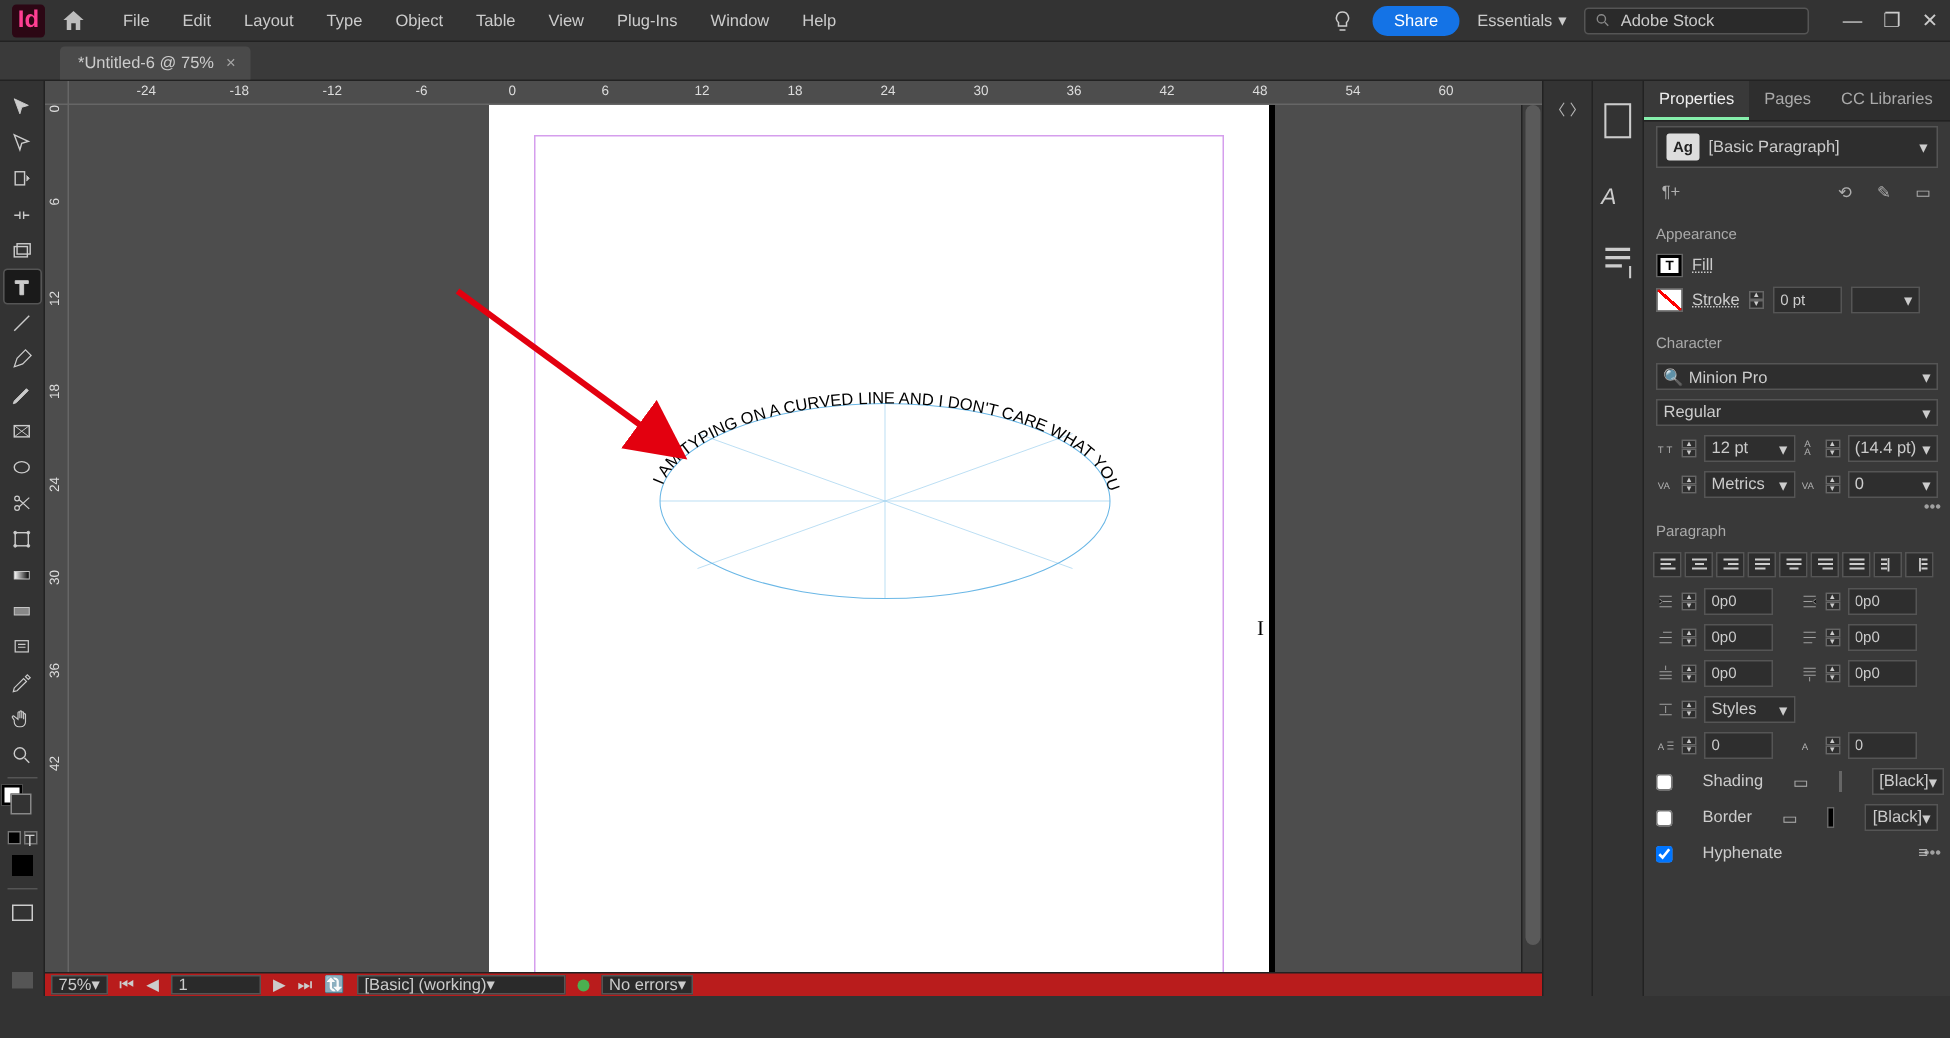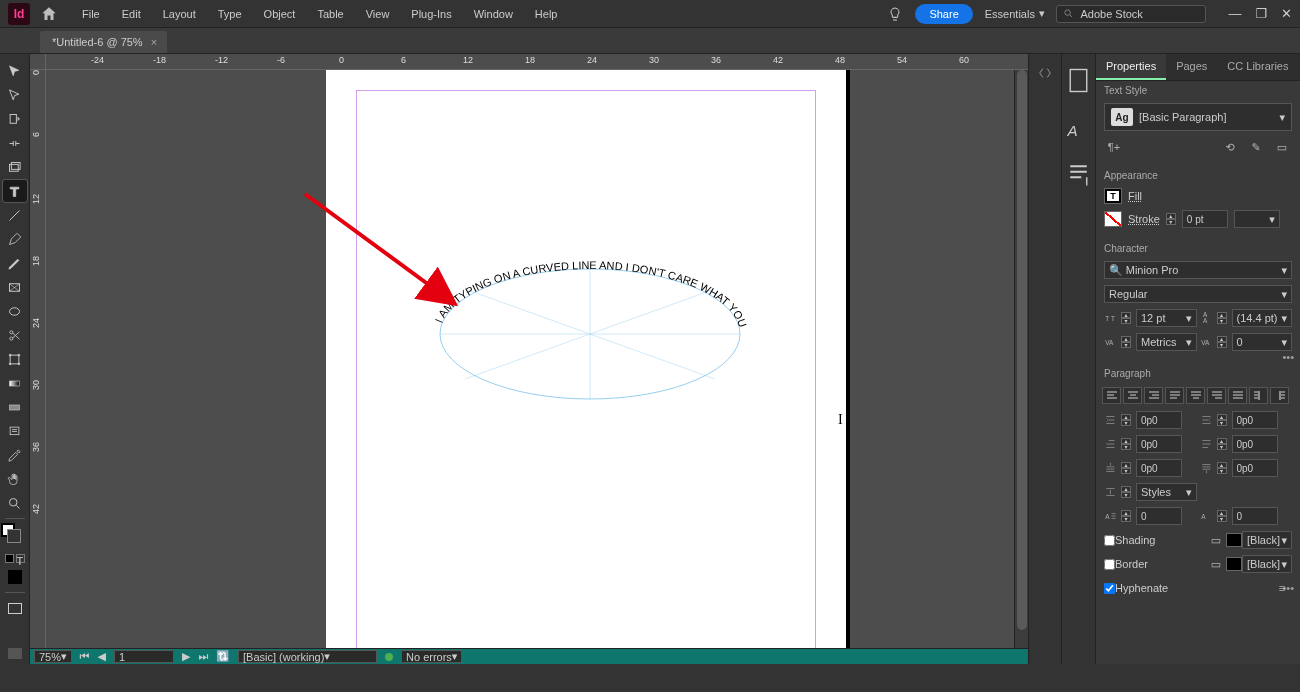--- a/index.html
+++ b/index.html
@@ -1,19 +1,19 @@
 <!DOCTYPE html>
 <html><head>
 <meta charset="utf-8">
 <style>
 *{box-sizing:border-box;margin:0;padding:0;font-family:"Segoe UI",Tahoma,sans-serif;font-size:11px;color:#ccc;user-select:none}
 body{background:#333;overflow:hidden;width:1300px;height:692px;position:relative}
 
 .menubar{height:28px;background:#333;display:flex;align-items:center;padding:0 8px;border-bottom:1px solid #222}
-.id-logo{width:22px;height:22px;background:#2c0714;color:#ff3f93;font-weight:bold;font-size:12px;display:flex;align-items:center;justify-content:center;border-radius:3px;margin-right:10px}
+.id-logo{width:22px;height:22px;background:#2c0714;color:#ff3f93;font-weight:bold;font-size:16px;display:flex;align-items:center;justify-content:center;border-radius:3px;margin-right:10px}
 .home-icon{width:18px;height:18px;margin-right:14px;opacity:.9}
 .menu-items{display:flex;gap:2px}
 .menu-items span{padding:4px 10px;cursor:pointer}
 .menubar-right{margin-left:auto;display:flex;align-items:center;gap:12px}
 .share-btn{background:#1473e6;color:#fff;padding:4px 14px;border-radius:14px;cursor:pointer}
 .workspace-sel{display:flex;align-items:center;gap:4px;cursor:pointer}
 .search-stock{background:#2a2a2a;border:1px solid #555;border-radius:3px;padding:2px 6px;display:flex;align-items:center;gap:6px;width:150px;color:#888}
 .win-controls{display:flex;gap:14px;margin-left:10px}
 .win-controls span{cursor:pointer;font-size:13px}
 
@@ -35,21 +35,21 @@
 
 .canvas-area{flex:1;background:#4d4d4d;position:relative;overflow:hidden}
 .hruler{position:absolute;top:0;left:16px;right:0;height:16px;background:#4d4d4d;border-bottom:1px solid #666}
 .vruler{position:absolute;top:0;left:0;width:16px;bottom:0;background:#4d4d4d;border-right:1px solid #666}
 .ruler-corner{position:absolute;top:0;left:0;width:16px;height:16px;background:#4d4d4d;border-right:1px solid #666;border-bottom:1px solid #666;z-index:3}
 .tick-label{position:absolute;top:1px;font-size:9px;color:#ddd}
 .vtick-label{position:absolute;left:1px;font-size:9px;color:#ddd;writing-mode:vertical-rl;transform:rotate(180deg)}
 .page-shadow{position:absolute;top:16px;left:300px;width:520px;height:620px;background:#000}
 .page{position:absolute;top:16px;left:296px;width:520px;height:620px;background:#fff}
 .margin-box{position:absolute;top:36px;left:326px;width:460px;height:580px;border:1px solid #d59eed;pointer-events:none}
-.hscroll{position:absolute;left:0;right:0;bottom:0;height:16px;background:#0f766e;border-top:1px solid #222;display:flex;align-items:center;gap:8px;padding:0 4px;font-size:10px}
+.hscroll{position:absolute;left:0;right:0;bottom:0;height:16px;background:#b91c1c;border-top:1px solid #222;display:flex;align-items:center;gap:8px;padding:0 4px;font-size:10px}
 .hscroll .sel{background:#2a2a2a;border:1px solid #555;padding:0 4px;height:13px;display:flex;align-items:center}
 .green-dot{width:8px;height:8px;border-radius:50%;background:#4caf50;display:inline-block}
 
 .ellipse-svg{position:absolute;top:200px;left:375px;width:370px;height:160px}
 .arrow-svg{position:absolute;top:135px;left:270px;width:180px;height:130px;pointer-events:none}
 .cursor-mark{position:absolute;top:358px;left:808px;font-family:serif;color:#000;font-size:14px}
 
 .sidestrip{width:34px;background:#333;display:flex;flex-direction:column;align-items:center;gap:14px;padding-top:10px;border-left:1px solid #222;border-right:1px solid #222}
 .sidestrip .ic{width:18px;height:18px;opacity:.85;cursor:pointer}
 .sidestrip2{width:34px;background:#333;display:flex;flex-direction:column;align-items:center;gap:14px;padding-top:10px;border-right:1px solid #222}
@@ -70,21 +70,21 @@
 .iconrow{display:flex;justify-content:space-between;padding:4px 8px}
 .swatch-sm{width:18px;height:16px;border:1px solid #666;display:inline-block}
 .swatch-none{background:linear-gradient(to top right,#fff 0%,#fff 45%,red 45%,red 55%,#fff 55%,#fff 100%)}
 .numfield{background:#2e2e2e;border:1px solid #555;color:#ccc;padding:1px 4px;width:46px;height:18px;font-size:10px}
 .dd{background:#2e2e2e;border:1px solid #555;color:#ccc;padding:2px 4px;height:18px;display:flex;align-items:center;justify-content:space-between;cursor:pointer;font-size:10px}
 .para-icons{display:flex;gap:2px;padding:4px 6px;flex-wrap:wrap}
 .pi{width:19px;height:17px;background:#2e2e2e;border:1px solid #555;display:flex;align-items:center;justify-content:center;cursor:pointer;font-size:9px}
 .pi svg{width:12px;height:11px;stroke:#ccc;fill:none;stroke-width:1.2}
 .grid2{display:grid;grid-template-columns:14px 12px 1fr 14px 12px 1fr;gap:3px;padding:3px 8px;align-items:center}
 .gicon{width:14px;height:14px;opacity:.8}
-.chk{display:flex;align-items:center;gap:0;padding:3px 8px}
+.chk{display:flex;align-items:center;gap:20px;padding:3px 8px}
 .chk input{width:11px;height:11px}
 .color-chip{width:16px;height:14px;background:#000;border:1px solid #666;display:inline-block}
 .more-dots{position:absolute;right:6px;cursor:pointer;opacity:.7}
 .spin{width:10px;height:16px;display:flex;flex-direction:column;justify-content:center}
 .spin div{height:6px;border:1px solid #666;font-size:6px;line-height:4px;text-align:center;background:#2e2e2e}
 .vscroll-track{position:absolute;right:0;top:16px;bottom:16px;width:14px;background:#3c3c3c;border-left:1px solid #222}
 .vscroll-thumb{position:absolute;left:2px;width:10px;top:0;height:560px;background:#5a5a5a;border-radius:5px}
 </style>
 </head>
 <body>
@@ -377,21 +377,20 @@
       </svg>
   </div>
 
   <div class="rpanel">
     <div class="rtabs">
       <div class="rtab active">Properties</div>
       <div class="rtab">Pages</div>
       <div class="rtab">CC Libraries</div>
     </div>
 
-    <div class="section-sub">Text Style</div>
     <div class="field-row">
       <div class="style-box">
         <div class="ag-chip">Ag</div>
         <span>[Basic Paragraph]</span>
         <span style="margin-left:auto">▾</span>
       </div>
     </div>
     <div class="iconrow">
       <div class="iconbtn">¶+</div>
       <div style="display:flex;gap:6px">

